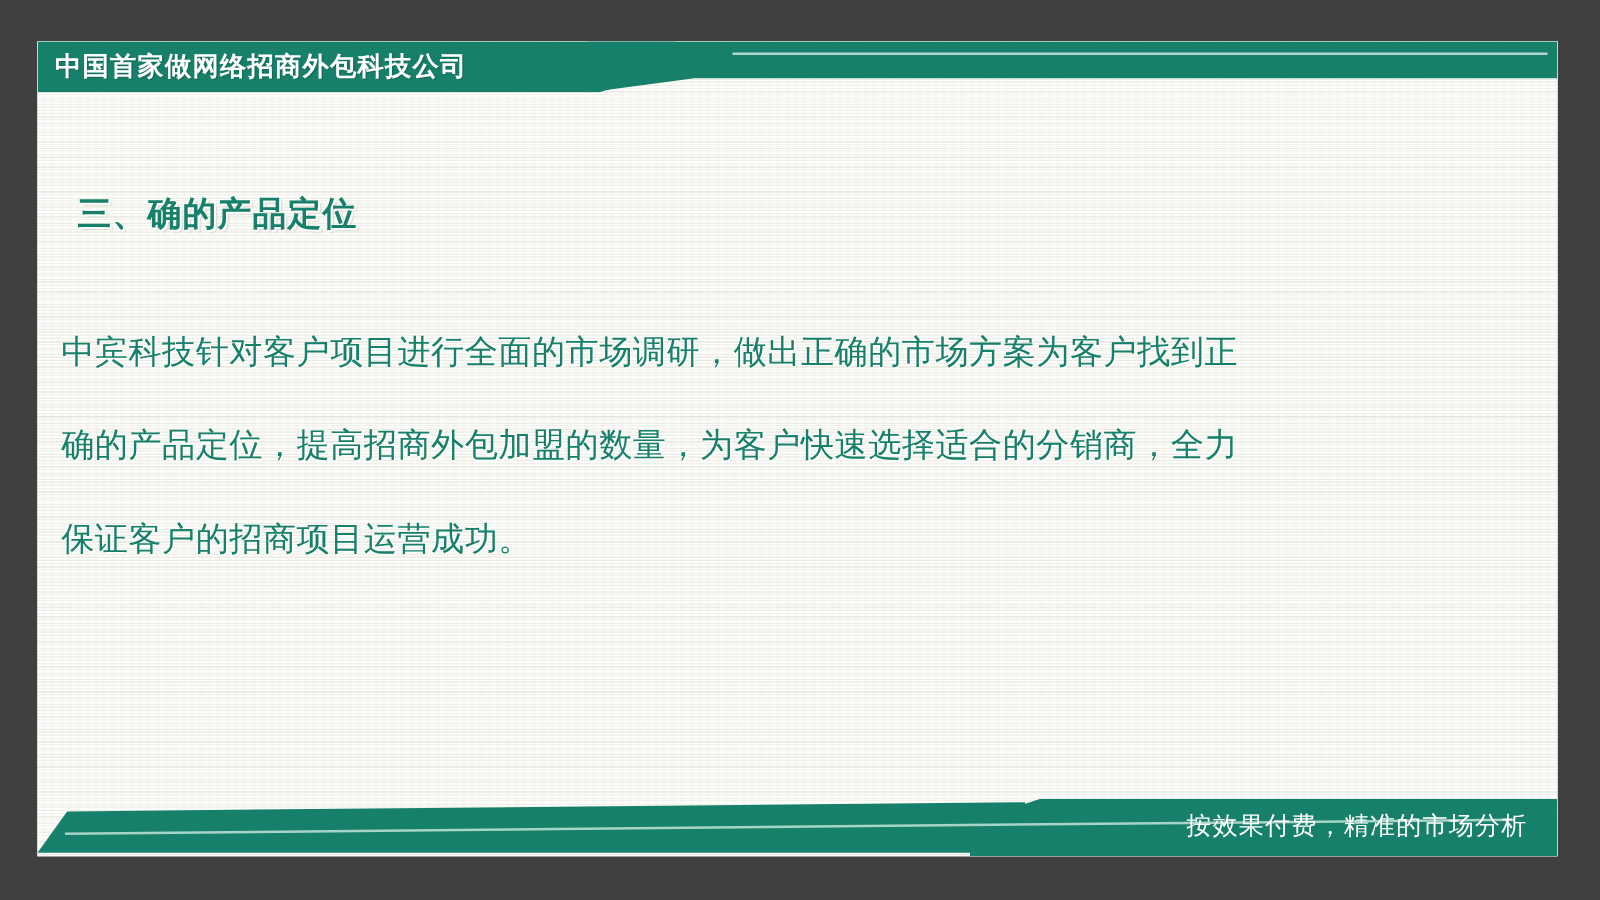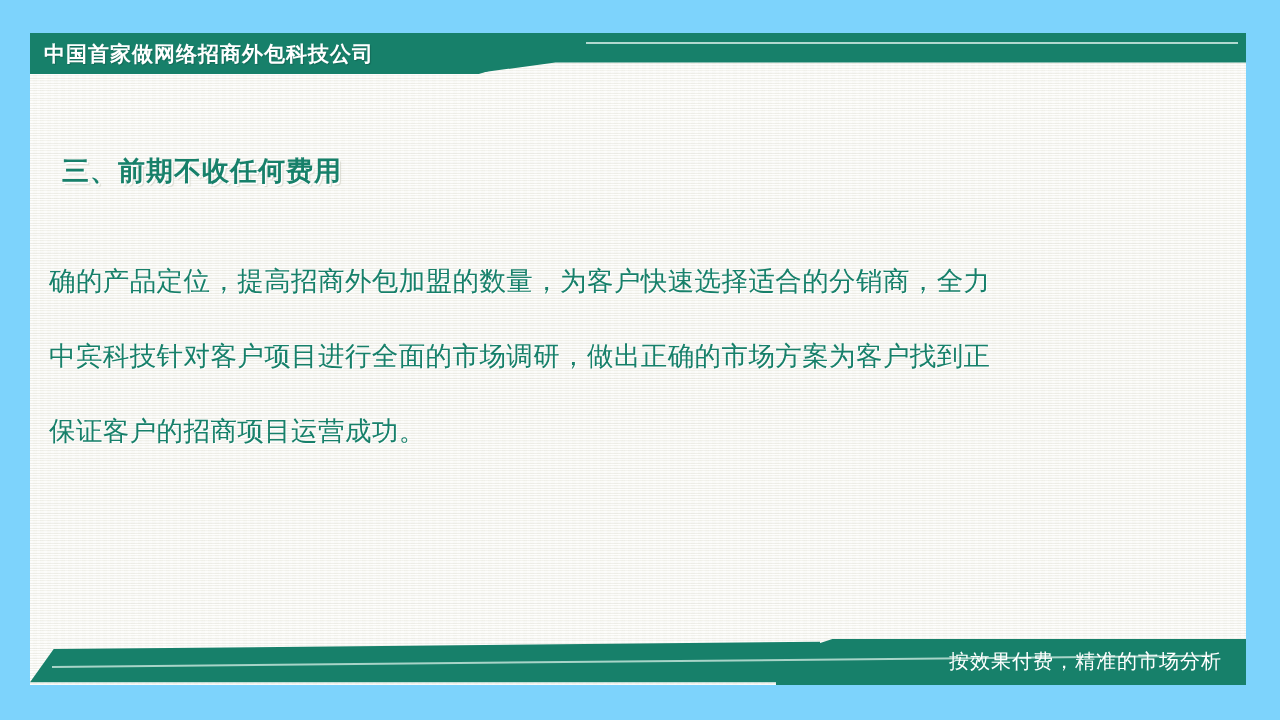--- a/index.html
+++ b/index.html
@@ -7,21 +7,21 @@
   html,body{
     width:1280px; height:720px; overflow:hidden;
     font-family:"Liberation Sans", sans-serif;
   }
   body{ background:#eb9a2e; }
 
   
   .slide{
     position:relative;
     width:1280px; height:720px;
-    background:#7dd3fc;
+    background:#404040;
   }
 
   
   .paper{
     position:absolute;
     left:30px; top:33px;
     width:1216px; height:652px;
     background:#f4f4ef;
     background-image:
       repeating-linear-gradient(0deg,
@@ -163,25 +163,25 @@
   <div class="paper">
 
     <div class="header">
       <div class="header-block"></div>
       <div class="header-bar"></div>
       <div class="header-hairline"></div>
       <div class="header-title">中国首家做网络招商外包科技公司</div>
     </div>
 
     <div class="content">
-      <div class="section-title">三、前期不收任何费用</div>
+      <div class="section-title">三、确的产品定位</div>
 
       <div class="body-text">
+        <p>中宾科技针对客户项目进行全面的市场调研，做出正确的市场方案为客户找到正</p>
         <p>确的产品定位，提高招商外包加盟的数量，为客户快速选择适合的分销商，全力</p>
-        <p>中宾科技针对客户项目进行全面的市场调研，做出正确的市场方案为客户找到正</p>
         <p>保证客户的招商项目运营成功。</p>
       </div>
     </div>
 
     <div class="footer">
       <div class="footer-bar"></div>
       <div class="footer-block"></div>
       <div class="footer-hairline"></div>
       <div class="footer-text">按效果付费，精准的市场分析</div>
     </div>

